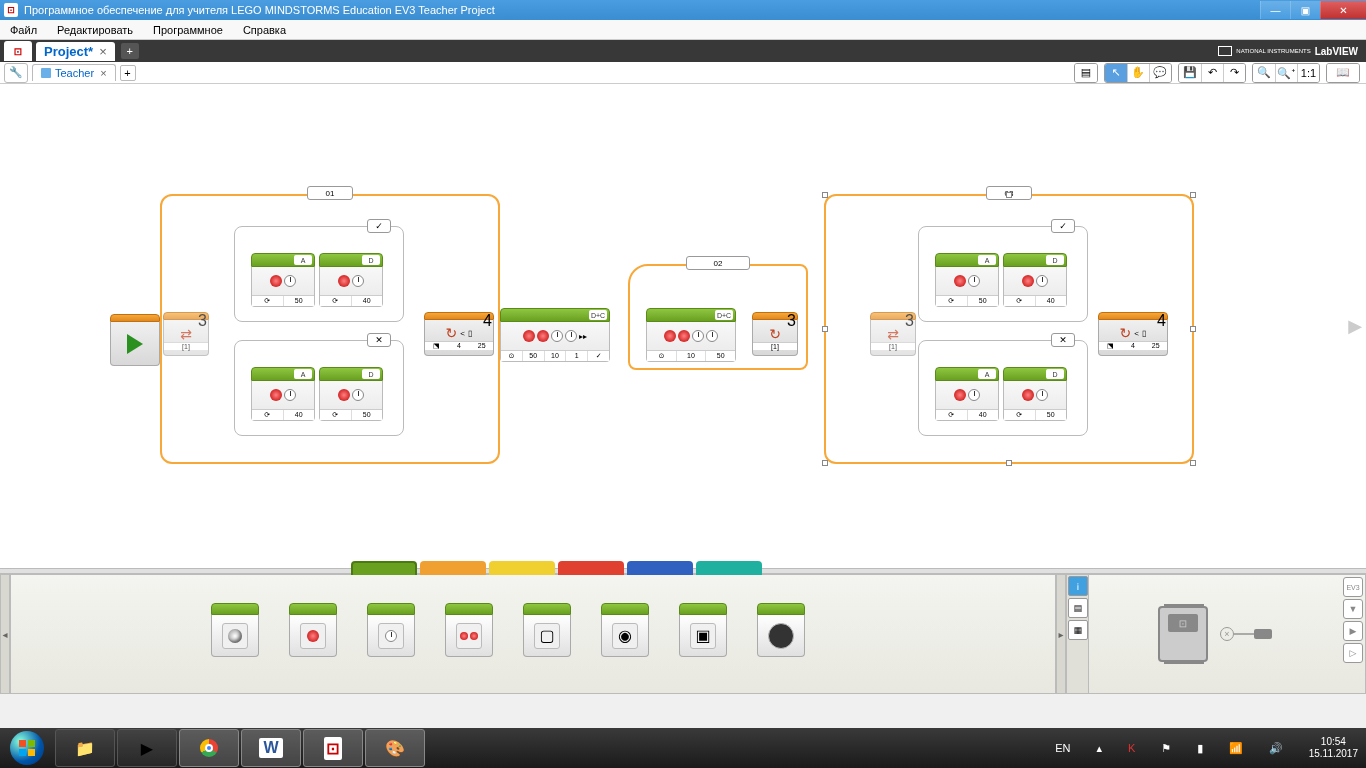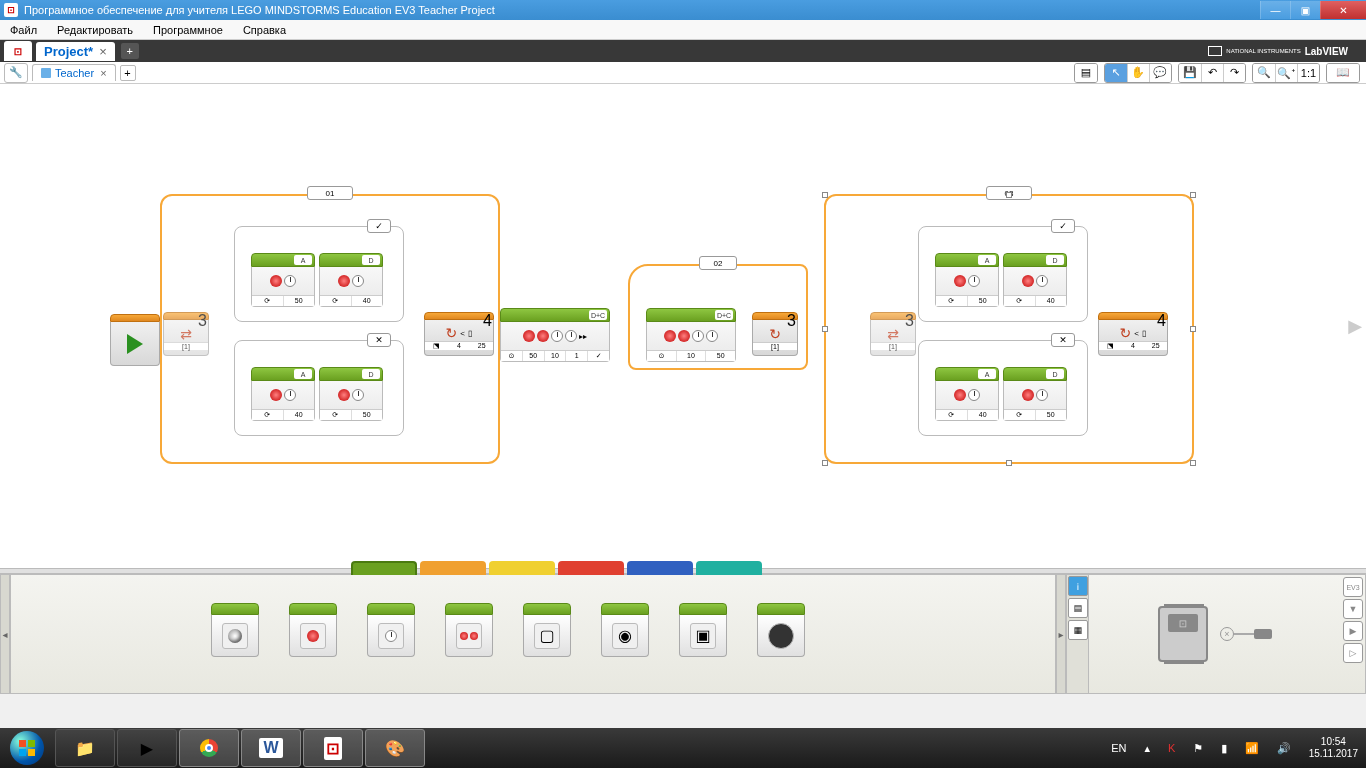--- a/index.html
+++ b/index.html
@@ -18,21 +18,21 @@
 
 .menubar { height: 20px; background: #f8f8f8; display: flex; align-items: center; font-size: 11px; border-bottom: 1px solid #ccc; }
 .menubar .item { padding: 0 10px; cursor: pointer; }
 
 
 .projectbar { height: 22px; background: #383838; display: flex; align-items: center; }
 .projectbar .home-icon { width: 28px; height: 20px; background: #fff; border-radius: 3px 3px 0 0; margin-left: 4px; display: flex; align-items: center; justify-content: center; color:#c00; font-size:10px; font-weight:bold; }
 .projectbar .tab { background: #fff; border-radius: 3px 3px 0 0; padding: 2px 8px; margin-left: 4px; font-size: 13px; color: #0066cc; display: flex; align-items: center; font-weight: bold; }
 .projectbar .tab .x { margin-left: 6px; color: #666; cursor: pointer; font-weight: normal; }
 .projectbar .add { width: 18px; height: 16px; background: #555; color: #fff; display: flex; align-items: center; justify-content: center; margin-left: 6px; border-radius: 2px; font-size: 11px; cursor: pointer; }
-.projectbar .labview { margin-left: auto; color: #fff; font-size: 10px; padding-right: 18px; display:flex; align-items:center; gap:4px; }
+.projectbar .labview { margin-left: auto; color: #fff; font-size: 10px; padding-right: 8px; display:flex; align-items:center; gap:4px; }
 .projectbar .labview .logo { width:14px; height:10px; border:1px solid #fff; }
 
 
 .programbar { height: 22px; background: #fff; display: flex; align-items: center; border-bottom: 1px solid #ccc; }
 .programbar .wrench { width: 24px; height: 20px; border: 1px solid #bbb; border-radius: 3px; margin-left: 4px; display: flex; align-items: center; justify-content: center; font-size: 11px; cursor: pointer; }
 .programbar .tab { border: 1px solid #bbb; border-bottom: none; border-radius: 3px 3px 0 0; padding: 2px 8px; margin-left: 4px; font-size: 11px; color: #0066cc; display: flex; align-items: center; }
 .programbar .tab .icon { width: 10px; height: 10px; background: #6ab0e8; margin-right: 4px; border-radius: 1px; }
 .programbar .tab .x { margin-left: 6px; color: #666; cursor: pointer; }
 .programbar .add { width: 16px; height: 16px; border: 1px solid #bbb; border-radius: 2px; margin-left: 4px; display: flex; align-items: center; justify-content: center; font-size: 11px; cursor: pointer; }
 .programbar .toolgroups { margin-left: auto; display: flex; gap: 6px; padding-right: 6px; }
@@ -44,21 +44,21 @@
 
 .canvas { position: relative; height: 484px; background: #fff; overflow: hidden; }
 .canvas .navright { position: absolute; right: 4px; top: 50%; transform: translateY(-50%); color: #ccc; font-size: 18px; cursor: pointer; }
 
 
 .switch-frame { position: absolute; border: 2px solid #f7a838; border-radius: 12px; background: rgba(255,255,255,0.3); }
 .switch-frame .tab-handle { position: absolute; top: -10px; left: 50%; transform: translateX(-50%); width: 46px; height: 14px; background: #fff; border: 1px solid #999; border-radius: 3px; font-size: 8px; display: flex; align-items: center; justify-content: center; }
 .case-frame { position: absolute; border: 1px solid #bbb; border-radius: 8px; }
 .case-frame .badge { position: absolute; top: -8px; right: 12px; width: 24px; height: 14px; background: #fff; border: 1px solid #999; border-radius: 3px; font-size: 9px; display: flex; align-items: center; justify-content: center; }
 .loop-frame { position:absolute; border:2px solid #f7a838; border-radius:8px; border-top-left-radius:20px; }
-.loop-frame .lbl { position:absolute; top:-10px; left:50%; transform:translateX(-50%); width:38px; height:14px; background:#fff; border:1px solid #999; border-radius:3px; font-size:8px; display:flex; align-items:center; justify-content:center;}
+.loop-frame .lbl { position:absolute; top:-10px; left:50%; transform:translateX(-50%); width:64px; height:14px; background:#fff; border:1px solid #999; border-radius:3px; font-size:8px; display:flex; align-items:center; justify-content:center;}
 
 
 .block { position: absolute; width: 64px; height: 56px; }
 .block .top { height: 14px; background: linear-gradient(#8ec641,#6aa020); border-radius: 4px 4px 0 0; border: 1px solid #5a8a18; position: relative; }
 .block .top .port { position: absolute; right: 2px; top: 1px; width: 18px; height: 10px; background: #fff; border-radius: 2px; font-size: 7px; display: flex; align-items: center; justify-content: center; color: #333; }
 .block .body { height: 40px; background: linear-gradient(#f8f8f8,#e8e8e8); border: 1px solid #bbb; border-top: none; border-radius: 0 0 4px 4px; display: flex; flex-direction: column; }
 .block .body .row1 { flex: 1; display: flex; align-items: center; justify-content: center; gap: 2px; padding: 2px; }
 .block .body .row2 { display: flex; border-top: 1px solid #ccc; }
 .block .body .param { flex: 1; text-align: center; font-size: 7px; padding: 1px; border-left: 1px solid #ddd; background:#fff; }
 .block .body .param:first-child { border-left: none; }
@@ -120,21 +120,21 @@
 .usb { width: 18px; height: 10px; background: #888; border-radius: 2px; }
 .hwpanel .runbtns { width: 24px; display: flex; flex-direction: column; gap: 2px; padding: 2px; }
 .hwpanel .runbtns .rbtn { width: 20px; height: 20px; background: #fff; border: 1px solid #999; border-radius: 3px; font-size: 9px; display: flex; align-items: center; justify-content: center; cursor: pointer; color:#888;}
 
 
 .taskbar { position: absolute; bottom: 0; left: 0; right: 0; height: 40px; background: linear-gradient(#3a3a3a,#1a1a1a); display: flex; align-items: center; }
 .taskbar .start { width: 54px; height: 40px; display: flex; align-items: center; justify-content: center; }
 .taskbar .start .orb { width: 34px; height: 34px; border-radius: 50%; background: radial-gradient(circle at 30% 30%, #8fd, #05a 60%, #037); display: flex; align-items: center; justify-content: center; }
 .taskbar .tbtn { width: 60px; height: 38px; margin: 1px; border: 1px solid #555; border-radius: 3px; background: rgba(255,255,255,0.05); display: flex; align-items: center; justify-content: center; cursor: pointer; }
 .taskbar .tbtn.active { background: rgba(255,255,255,0.18); border-color:#888;}
-.taskbar .tray { margin-left: auto; display: flex; align-items: center; gap: 18px; color: #fff; font-size: 10px; padding-right: 8px; }
+.taskbar .tray { margin-left: auto; display: flex; align-items: center; gap: 26px; color: #fff; font-size: 10px; padding-right: 8px; }
 .taskbar .tray .clock { text-align: center; line-height: 1.2; }
 .tray-icon { color:#fff; font-size:11px;}
 </style>
 </head>
 <body>
 
 <div class="titlebar">
   <div class="icon">⊡</div>
   <div class="title">Программное обеспечение для учителя LEGO MINDSTORMS Education EV3 Teacher Project</div>
   <div class="winbtns">

